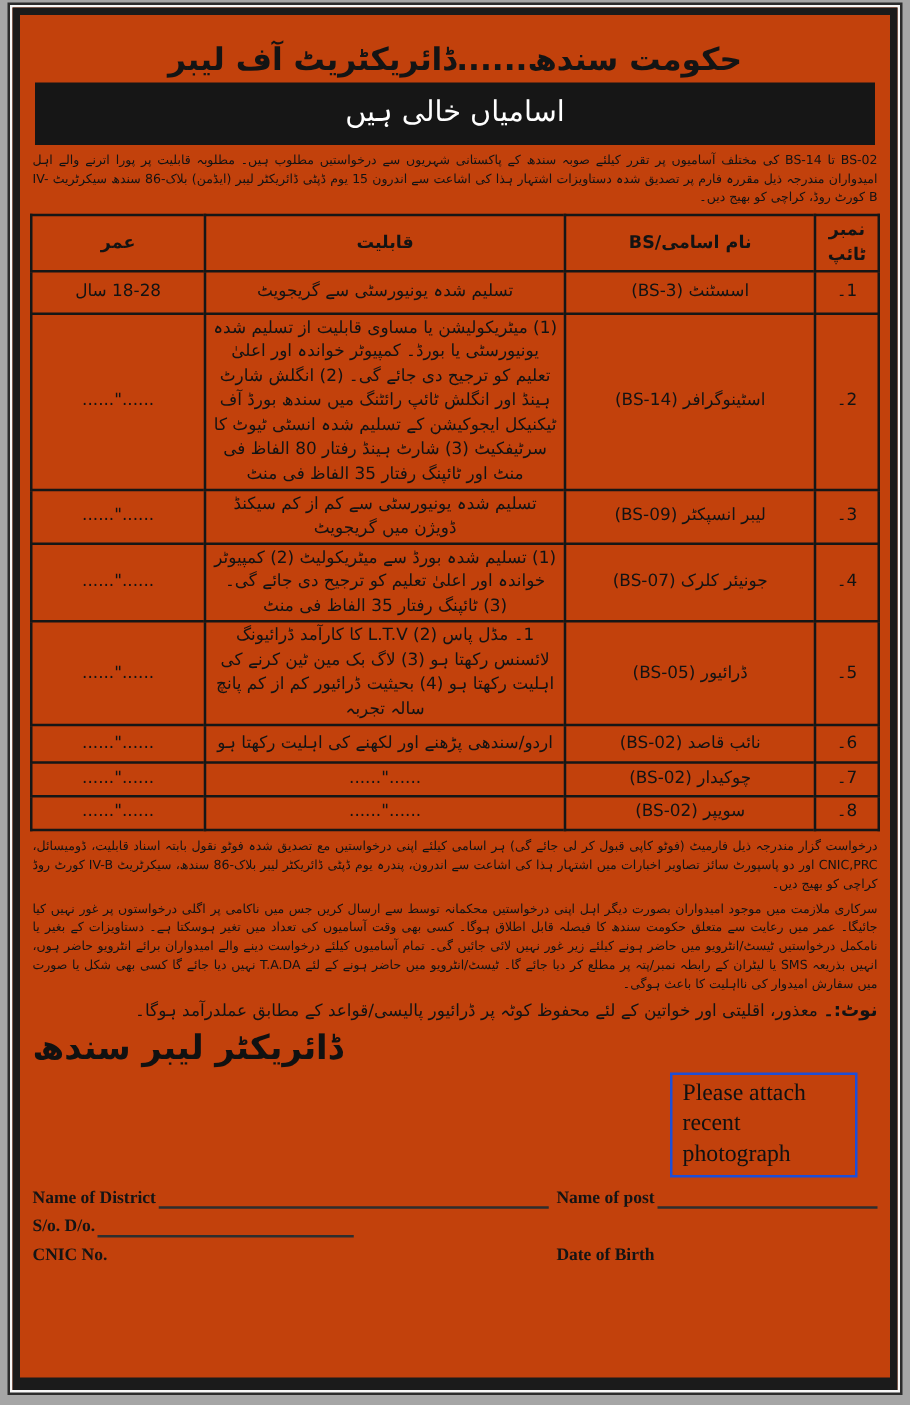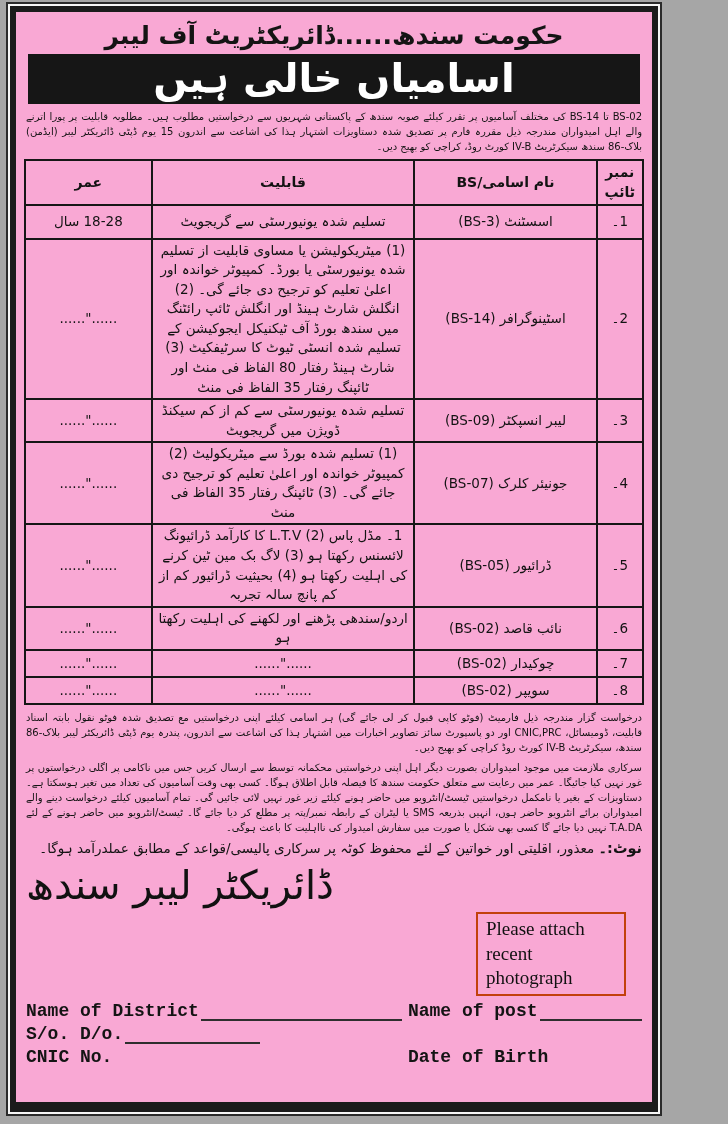--- a/index.html
+++ b/index.html
@@ -6,43 +6,43 @@
   html,body { margin:0; padding:0; }
   body {
     width:728px; height:1124px;
     background:#a6a6a6;
     font-family:"DejaVu Sans", sans-serif;
     position:relative;
     overflow:hidden;
   }
   .page {
     position:absolute; left:10px; top:6px;
-    width:648px; height:1106px;
-    background:#f9a8d4;
+    width:708px; height:1106px;
+    background:#c2410c;
     border:6px solid #1b1b1b;
     border-bottom-width:10px;
     box-shadow:0 0 0 2px #f6f6f6, 0 0 0 4px #2b2b2b;
-    padding:4px 8px 0 8px;
+    padding:16px 8px 0 8px;
     overflow:hidden;
   }
   
   .masthead {
     text-align:center;
     font-size:25px; font-weight:bold;
     padding:5px 0 4px 0;
     direction:rtl;
     color:#141414;
   }
   
   .banner {
     margin:0 4px;
     background:#161616;
     color:#ffffff;
     text-align:center;
-    font-size:40px; font-weight:bold;
+    font-size:23px; font-weight:normal;
     line-height:48px; height:50px;
     direction:rtl;
     letter-spacing:1px;
   }
   
   .urdu-para {
     direction:rtl;
     text-align:justify;
     font-size:10px;
     line-height:1.5;
@@ -73,48 +73,48 @@
   tr.r4 td { height:52px; }
   tr.r5 td { height:68px; }
   tr.r6 td { height:30px; }
   tr.r7 td { height:27px; }
   tr.r8 td { height:27px; }
   
   .note-line { direction:rtl; font-size:13.5px; margin:2px 2px; color:#131313; }
   .note-label { font-weight:bold; font-size:14.5px; }
   .director {
     direction:rtl; text-align:left;
-    font-size:40px; font-weight:normal;
+    font-size:27px; font-weight:bold;
     margin:6px 0 2px 2px;
     color:#111;
     letter-spacing:0.5px;
   }
   
   .photo-row { display:flex; justify-content:flex-end; padding:2px 18px 0 0; height:88px; }
   .photo-box {
     width:150px; height:84px;
-    border:2px solid #c2410c;
+    border:2px solid #1d4ed8;
     padding:3px 8px;
     font-family:"Liberation Serif", serif;
     font-size:19px; line-height:1.3;
     color:#111;
   }
   
   .form-title {
     text-align:center;
     font-family:"Liberation Serif", serif;
     font-size:21px; font-weight:bold;
     text-decoration:underline;
     letter-spacing:0.5px;
     margin:0 0 8px 0;
     color:#111;
   }
   .app-form {
-    font-family:Liberation Mono, monospace;
-    font-size:18px; font-weight:600;
+    font-family:Liberation Serif, serif;
+    font-size:14px; font-weight:600;
     color:#141414;
     padding:0 2px;
   }
   .form-row { display:flex; height:23px; align-items:flex-end; }
   .form-cell { display:flex; align-items:flex-end; }
   .cell-left  { width:62%; padding-right:6px; }
   .cell-right { width:38%; }
   .flabel { white-space:nowrap; line-height:1.05; }
   .fline { flex:1; border-bottom:2px solid #2e2e2e; height:1px; margin-left:2px; }
 </style>
@@ -193,21 +193,21 @@
     </tr>
   </tbody>
     </table>
 
   <p class="urdu-para">درخواست گزار مندرجہ ذیل فارمیٹ (فوٹو کاپی قبول کر لی جائے گی) ہر اسامی کیلئے اپنی درخواستیں مع تصدیق شدہ فوٹو نقول بابتہ اسناد قابلیت، ڈومیسائل، CNIC,PRC اور دو پاسپورٹ سائز تصاویر اخبارات میں اشتہار ہذا کی اشاعت سے اندرون، پندرہ یوم ڈپٹی ڈائریکٹر لیبر بلاک-86 سندھ، سیکرٹریٹ IV-B کورٹ روڈ کراچی کو بھیج دیں۔</p>
 
   <p class="urdu-para">سرکاری ملازمت میں موجود امیدواران بصورت دیگر اہل اپنی درخواستیں محکمانہ توسط سے ارسال کریں جس میں ناکامی پر اگلی درخواستوں پر غور نہیں کیا جائیگا۔ عمر میں رعایت سے متعلق حکومت سندھ کا فیصلہ قابل اطلاق ہوگا۔ کسی بھی وقت آسامیوں کی تعداد میں تغیر ہوسکتا ہے۔ دستاویزات کے بغیر یا نامکمل درخواستیں ٹیسٹ/انٹرویو میں حاضر ہونے کیلئے زیر غور نہیں لائی جائیں گی۔ تمام آسامیوں کیلئے درخواست دینے والے امیدواران برائے انٹرویو حاضر ہوں، انہیں بذریعہ SMS یا لیٹران کے رابطہ نمبر/پتہ پر مطلع کر دیا جائے گا۔ ٹیسٹ/انٹرویو میں حاضر ہونے کے لئے T.A.DA نہیں دیا جائے گا کسی بھی شکل یا صورت میں سفارش امیدوار کی نااہلیت کا باعث ہوگی۔</p>
 
   <p class="note-line">
     <span class="note-label">نوٹ:۔</span>
-    <span>معذور، اقلیتی اور خواتین کے لئے محفوظ کوٹہ پر سرکاری پالیسی/قواعد کے مطابق عملدرآمد ہوگا۔</span>
+    <span>معذور، اقلیتی اور خواتین کے لئے محفوظ کوٹہ پر ڈرائیور پالیسی/قواعد کے مطابق عملدرآمد ہوگا۔</span>
   </p>
 
   <div class="director">ڈائریکٹر لیبر سندھ</div>
 
   <div class="photo-row">
     <div class="photo-box">Please attach recent photograph</div>
   </div>
 
 
   <div class="app-form">

